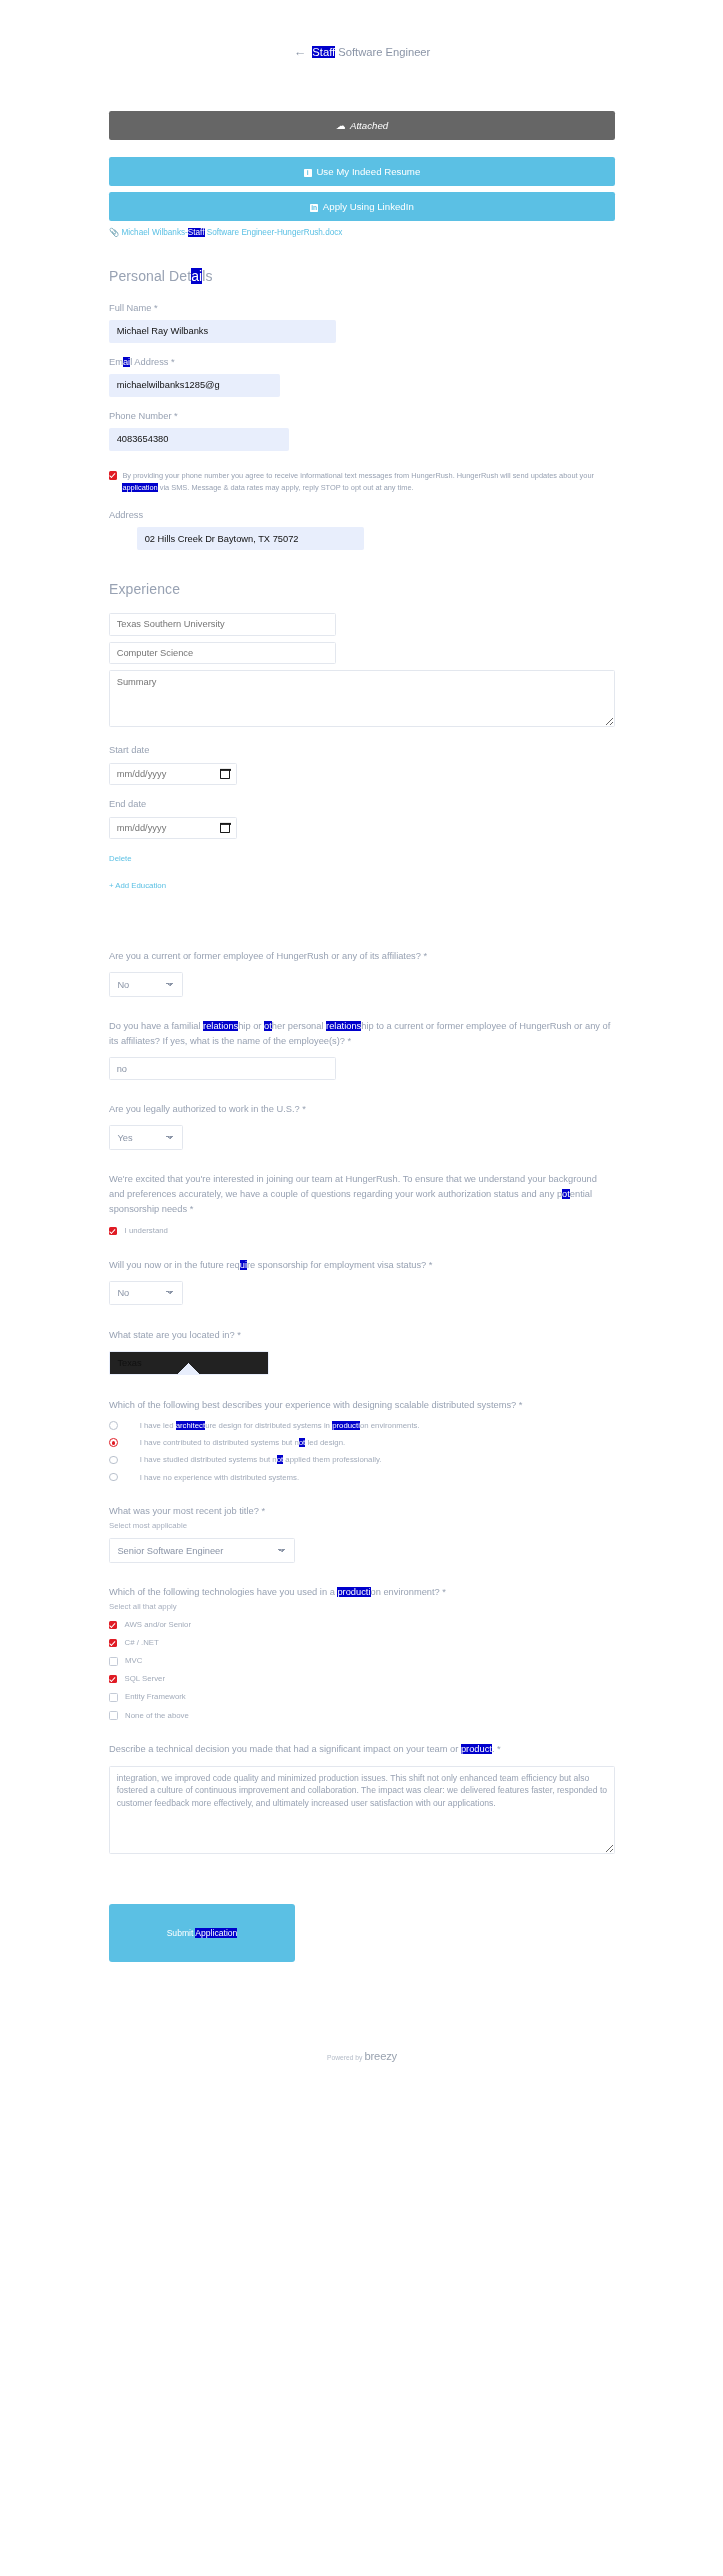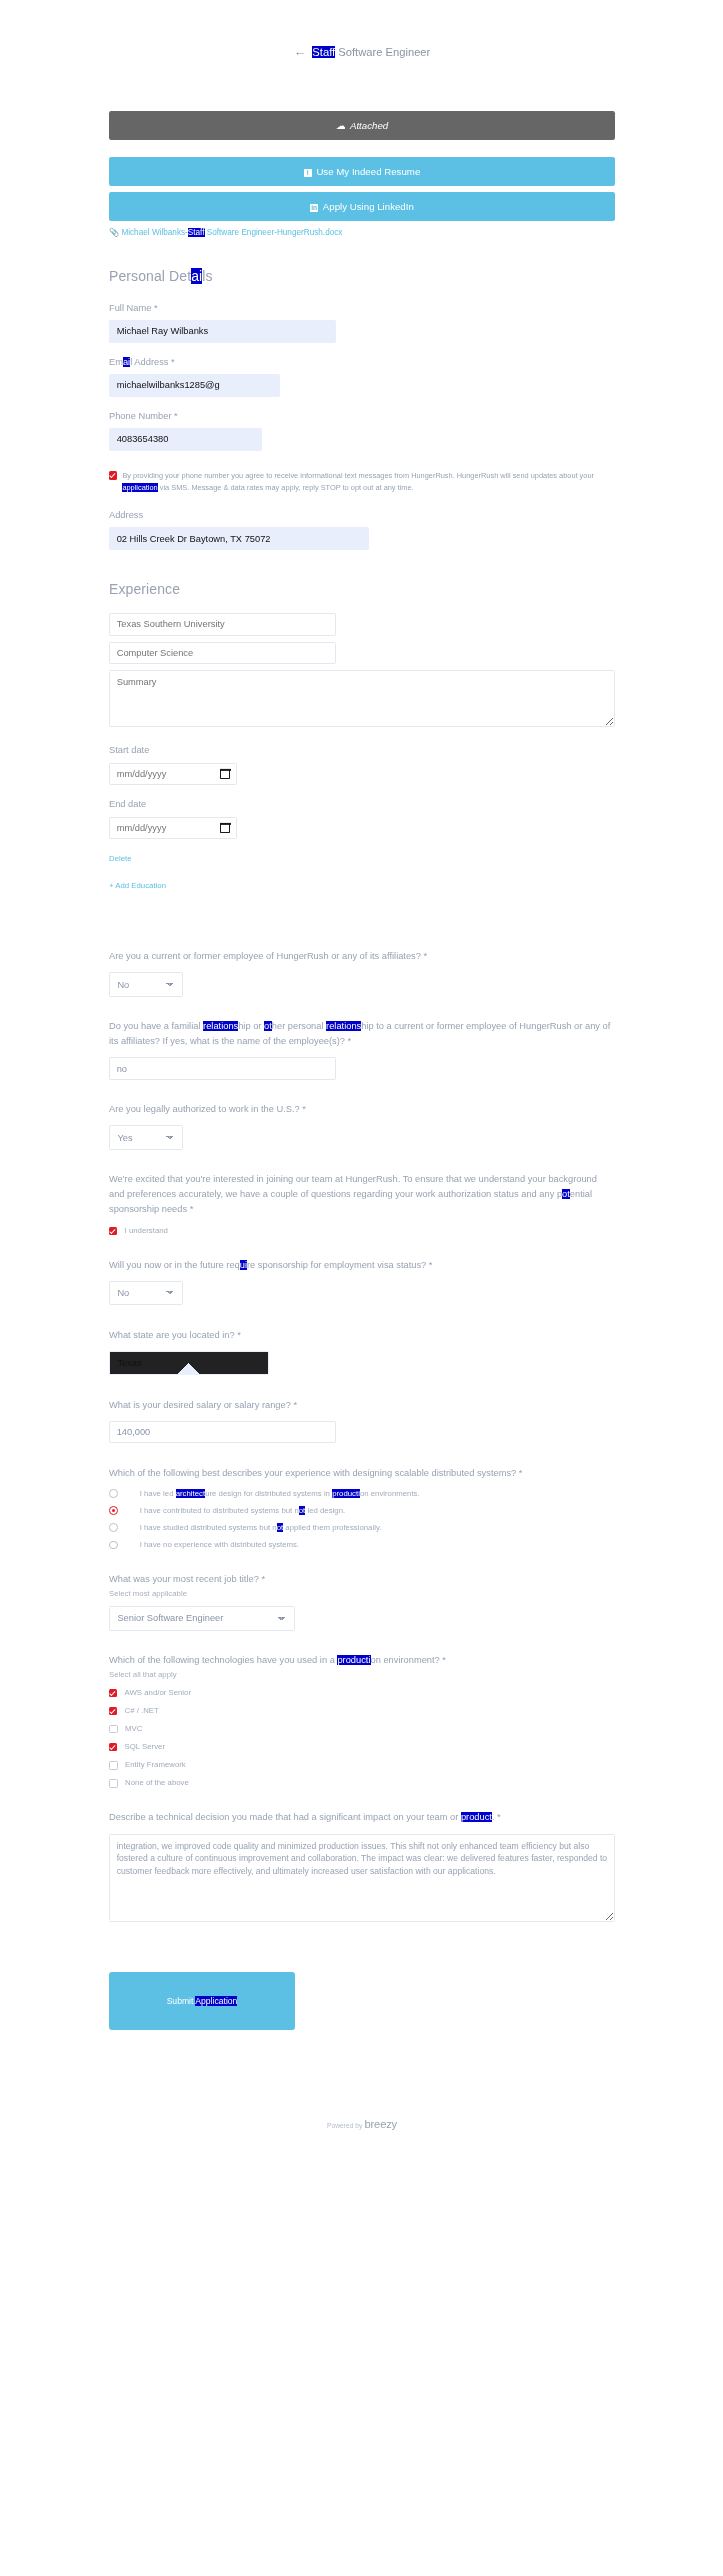--- a/index.html
+++ b/index.html
@@ -126,24 +126,24 @@
     border-radius: 1.5px;
     background: #ffffff;
     padding: 5.2px 6.7px;
     outline: none;
   }
   input.txt.filled, select.sel-in.filled {
     background: #e8eefc;
     border-color: #e8eefc;
     color: #111111;
   }
-  input.w-sm { width: 153px; }
+  input.w-sm { width: 180px; }
   input.w-md { width: 171px; }
   input.w-lg { width: 227px; }
-  input.w-xl { width: 260px; }
+  input.w-xl { width: 227px; margin-left: 28px; }
   input.date { width: 128px; padding-right: 4.5px; }
   textarea.ta {
     width: 100%;
     resize: vertical;
     line-height: 1.45;
     color: #98a2b3;
   }
   textarea.summary { height: 57px; }
   textarea.longans { height: 88px; font-size: 8.6px; }
   select.sel-in {
@@ -410,24 +410,20 @@
     <div class="qblock">
       <div class="qtext"><span>Will you now or in the future req</span><span class="sel">ui</span><span>re sponsorship for employment visa status? *</span></div>
       <select class="sel-in sz-sm"><option>No</option></select>
     </div>
 
     <div class="qblock">
       <div class="qtext">What state are you located in? *</div>
       <select class="sel-in filled sz-lg"><option>Texas</option></select>
     </div>
 
-    <div class="qblock">
-      <div class="qtext">What is your desired salary or salary range? *</div>
-      <input class="txt w-lg" value="140,000" style="">
-    </div>
 
     <div class="qblock">
       <div class="qtext">Which of the following best describes your experience with designing scalable distributed systems? *</div>
 
       <div class="opt-row">
         <span class="radio"></span>
         <span><span>I have led </span><span class="sel">architect</span><span>ure design for distributed systems in </span><span class="sel">producti</span><span>on environments.</span></span>
       </div>
 
       <div class="opt-row">

